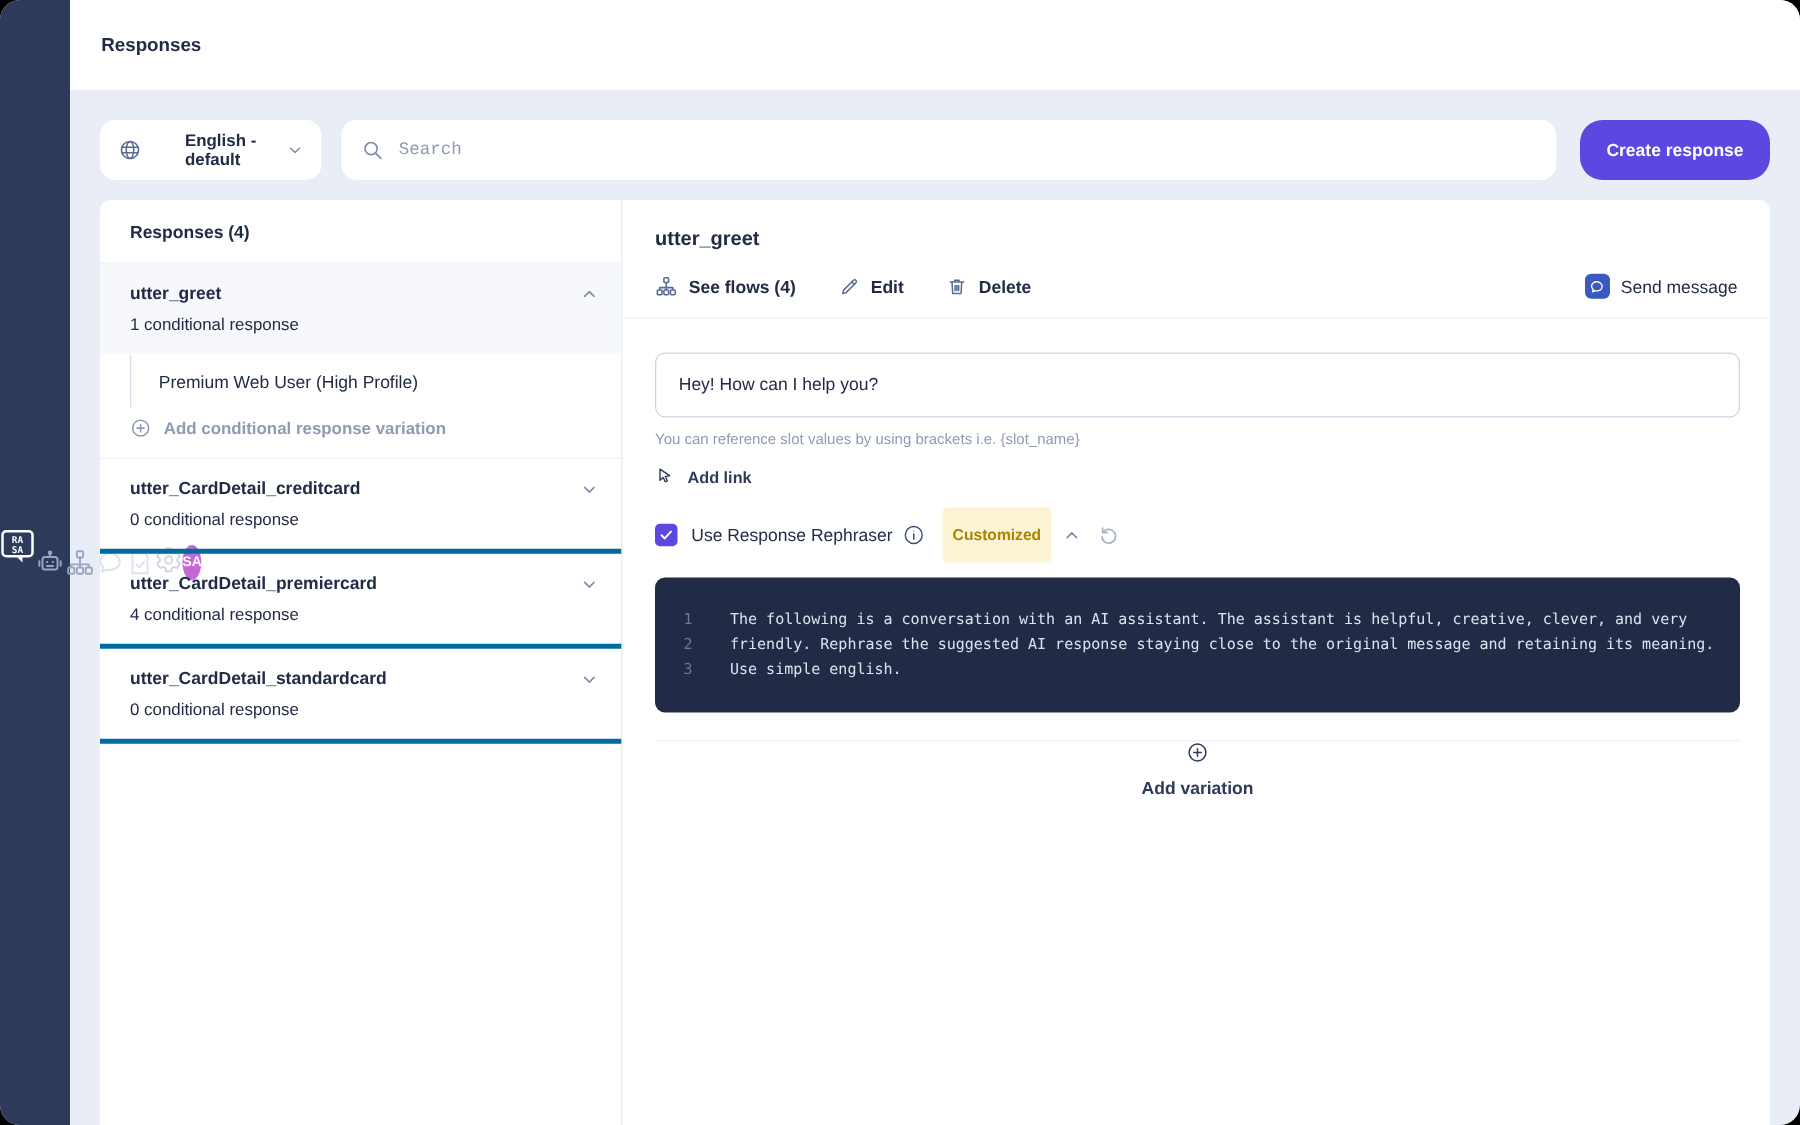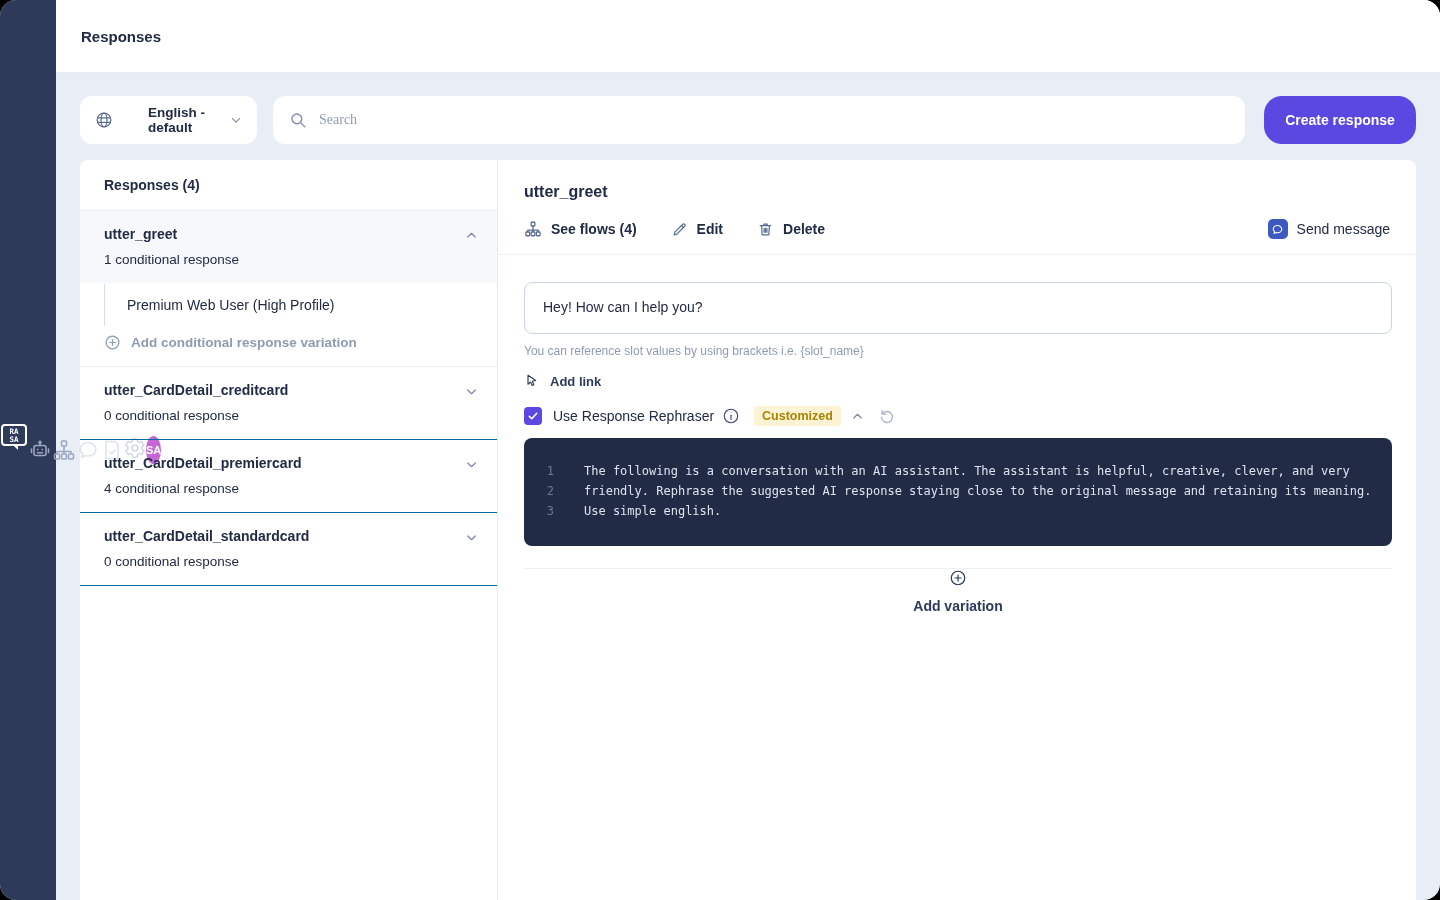--- a/index.html
+++ b/index.html
@@ -51,39 +51,39 @@
   .lang-select .globe { color:#5a6b93; margin-right:10px; display:flex; }
   .lang-select .lang-label { font-size:13.5px; font-weight:600; color:#222b45; flex:1;padding-left:24px; }
   .lang-select .chev { color:#7f8bab; display:flex; }
   .searchbox {
     flex:1; height:48px; background:#fff; border-radius:12px;
     margin-left:16px; display:flex; align-items:center; padding:0 16px;
   }
   .searchbox .mag { color:#7f8bab; margin-right:12px; display:flex; }
   .searchbox input {
     border:none; outline:none; flex:1; font-size:14px;
-    font-family:Liberation Serif, serif; color:#222b45; background:transparent;
+    font-family:Liberation Mono, monospace; color:#222b45; background:transparent;
   }
   .searchbox input::placeholder { color:#8f9bb3; }
   .create-btn {
     width:152px; height:48px; margin-left:19px; border:none; cursor:pointer;
     background:#5b48e1; color:#fff; border-radius:18px;
     font-size:14px; font-weight:bold; font-family:"Liberation Sans", sans-serif;
   }
   
   .panels {
     margin-top:16px; flex:1; background:#fff;
     border-radius:8px 8px 0 0; display:flex; min-height:0; overflow:hidden;
   }
   .list-panel { width:418px; flex:0 0 418px; border-right:1px solid #e4e9f2; }
   .list-header {
     padding:17px 24px; border-bottom:1px solid #edf1f7;
     font-size:14px; font-weight:bold; color:#222b45;
   }
-  .resp-item { position:relative; padding:15px 44px 16px 24px; border-bottom:1px solid #0369a1; cursor:pointer; }
+  .resp-item { position:relative; padding:15px 44px 16px 24px; border-bottom:4px solid #0369a1; cursor:pointer; }
   .resp-item.selected { background:#f6f8fb; border-bottom:none; }
   .resp-item .r-name { font-size:14px; font-weight:bold; color:#222b45; }
   .resp-item .r-sub { font-size:13.5px; color:#222b45; margin-top:10px; }
   .resp-item .item-chev { position:absolute; right:18px; top:17px; color:#7f8bab; }
   .child-row { position:relative; padding:14px 24px 14px 47px; font-size:14px; color:#222b45; cursor:pointer; }
   .child-row::before { content:""; position:absolute; left:24px; top:1px; bottom:1px; width:1px; background:#d7ddeb; }
   .add-cond-row {
     display:flex; align-items:center; gap:10px; padding:7px 24px 15px 24px;
     border-bottom:1px solid #edf1f7; color:#8f9bb3; font-size:13.5px; font-weight:600; cursor:pointer;
   }
@@ -113,21 +113,21 @@
   .addlink .a-label { font-size:13px; font-weight:bold; color:#2e3a59; }
   .rephrase-row { margin-top:17px; display:flex; align-items:center; }
   .checkbox {
     width:18px; height:18px; border-radius:4px; background:#5b48e1;
     display:flex; align-items:center; justify-content:center; cursor:pointer; flex:0 0 18px;
   }
   .rephrase-label { margin-left:11px; font-size:14px; color:#222b45; }
   .info-icon { margin-left:8px; color:#3f4f78; display:flex; cursor:pointer; }
   .badge {
     margin-left:14px; background:#fbf3d4; color:#ab8300;
-    font-size:12.5px; font-weight:bold; padding:3px 8px; border-radius:4px;
+    font-size:12.5px; font-weight:bold; padding:15px 8px; border-radius:4px;
   }
   .collapse-chev { margin-left:9px; color:#7f8bab; display:flex; cursor:pointer; }
   .undo-icon { margin-left:13px; color:#a9b3c9; display:flex; cursor:pointer; }
   .code-block {
     margin-top:12px; background:#222b45; border-radius:8px;
     padding:23px 20px 25px 0;
     font-family:"DejaVu Sans Mono", monospace; font-size:12px; line-height:20px;
   }
   .code-line { display:flex; white-space:pre; }
   .code-line .num { width:30px; text-align:right; color:#6d7994; flex:0 0 30px; }

